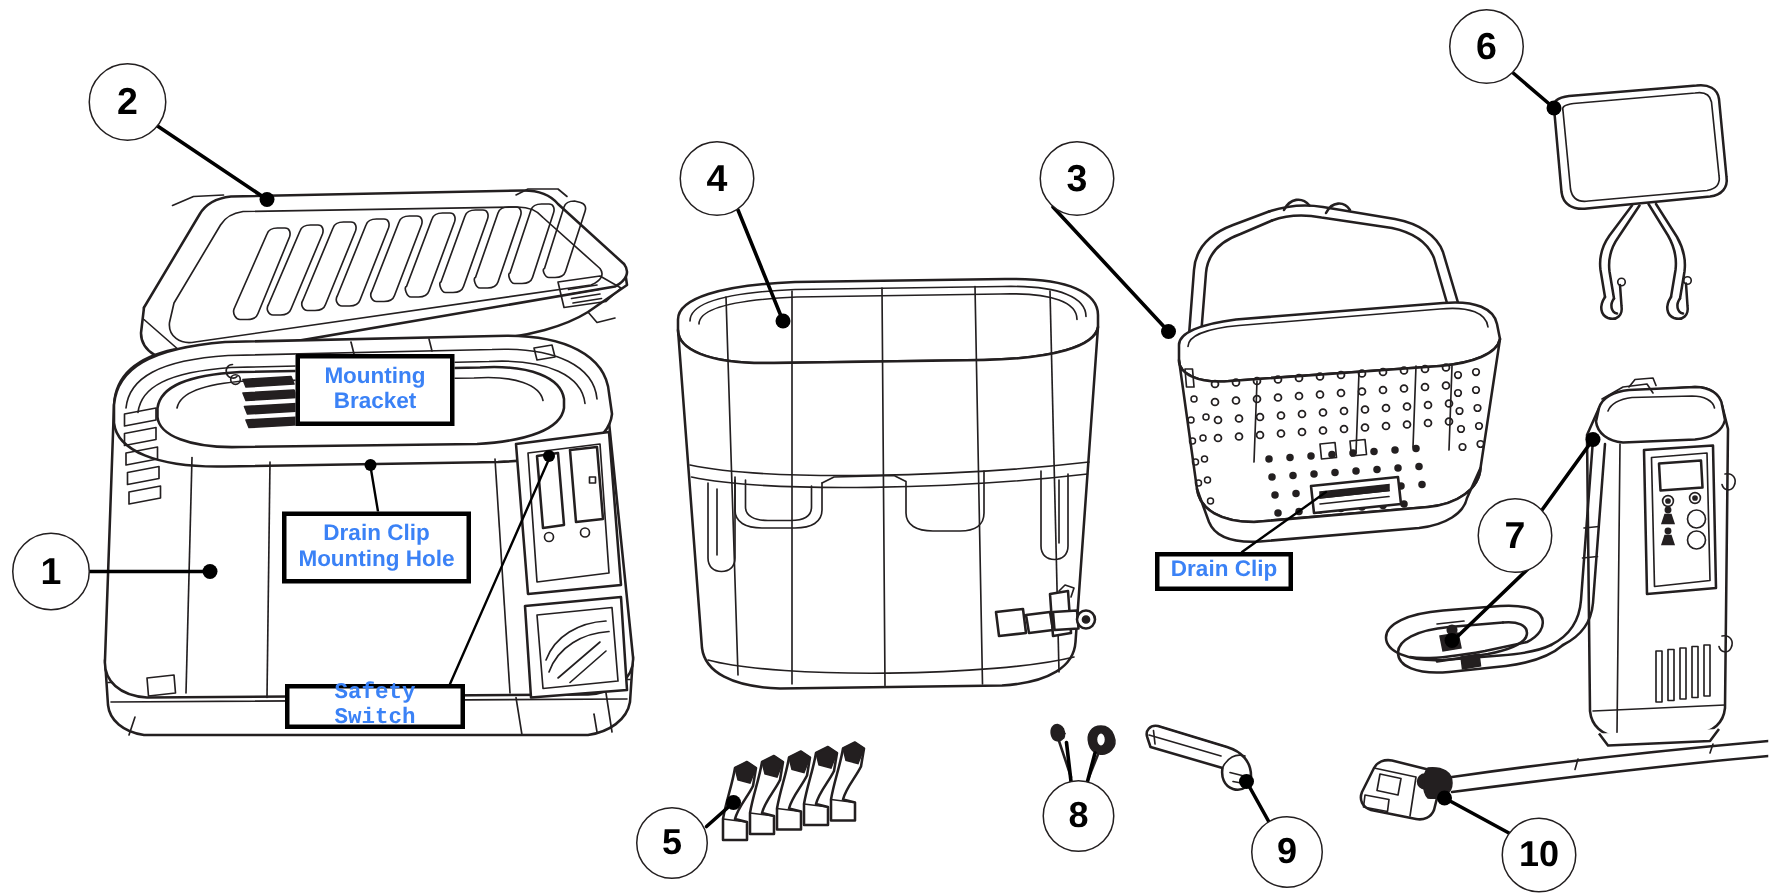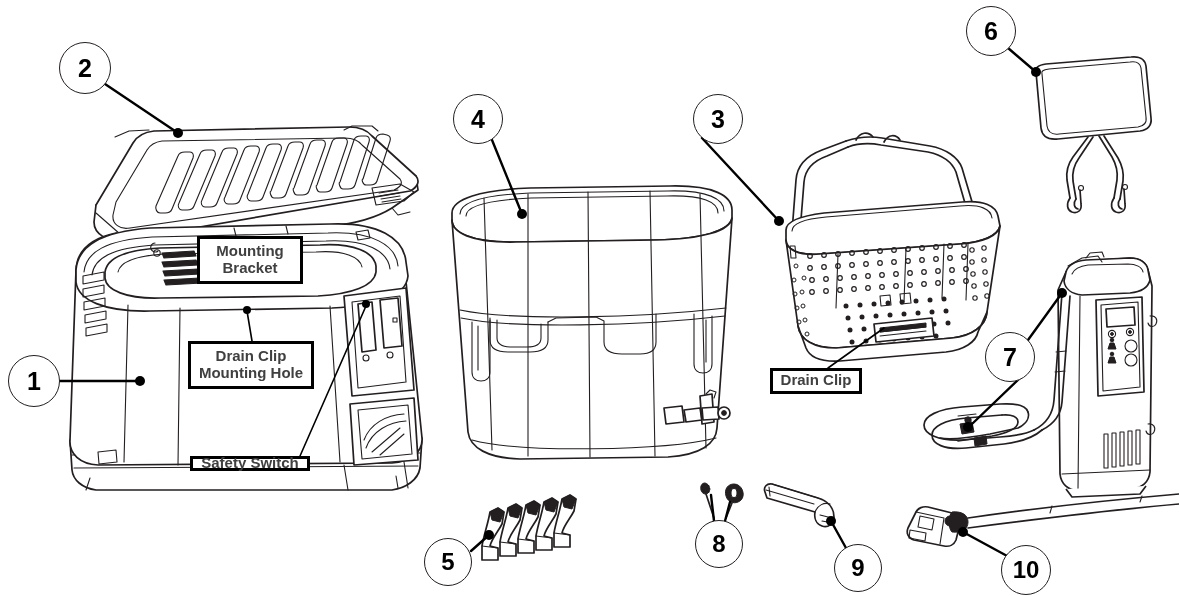--- a/index.html
+++ b/index.html
@@ -34,21 +34,21 @@
     color:#000000;
     box-sizing:border-box;
     z-index:40;
     user-select:none;
   }
   
   .note{
     position:absolute;
     background:#ffffff;
     border:3px solid #000000;
-    color:#404040;
+    color:#3b82f6;
     font-weight:bold;
     text-align:center;
     line-height:1.12;
     box-sizing:border-box;
     padding:2px 6px 3px 6px;
     white-space:pre-line;
     z-index:45;
     user-select:none;
   }
 </style>
@@ -625,16 +625,16 @@
   <div class="callout" style="left: 966px; top: 6px; width: 50px; height: 50px; font-size: 25px;">6</div>
   <div class="callout" style="left: 985px; top: 332px; width: 50px; height: 50px; font-size: 25px;">7</div>
   <div class="callout" style="left: 695px; top: 520px; width: 48px; height: 48px; font-size: 24px;">8</div>
   <div class="callout" style="left: 834px; top: 544px; width: 48px; height: 48px; font-size: 24px;">9</div>
   <div class="callout" style="left: 1001px; top: 545px; width: 50px; height: 50px; font-size: 24px; text-align: right;">10</div>
 
   <div class="note" style="left: 197px; top: 236px; width: 106px; height: 48px; font-size: 15px; display: flex; align-items: center; justify-content: center;">Mounting
 Bracket</div>
   <div class="note" style="left: 188px; top: 341px; width: 126px; height: 48px; font-size: 15px; display: flex; align-items: center; justify-content: center;">Drain Clip
 Mounting Hole</div>
-  <div class="note" style="left: 190px; top: 456px; width: 120px; height: 15px; font-size: 15px; display: flex; align-items: center; justify-content: center;">Safety Switch</div>
+  <div class="note" style="left: 190px; top: 456px; width: 120px; height: 30px; font-size: 15px; display: flex; align-items: center; justify-content: center; font-family: Liberation Mono, monospace;">Safety Switch</div>
   <div class="note" style="left: 770px; top: 368px; width: 92px; height: 26px; font-size: 15px; display: flex; align-items: center; justify-content: center;">Drain Clip</div>
 
 </div>
 
 </body></html>

